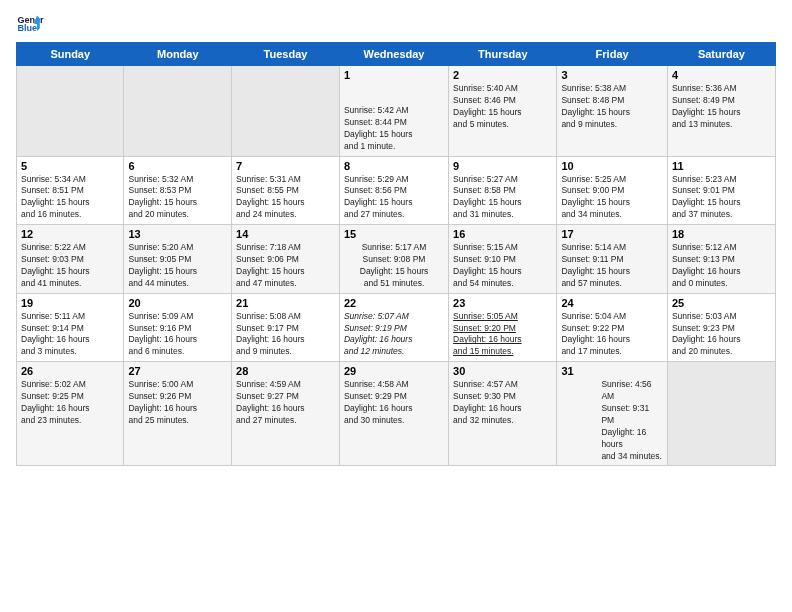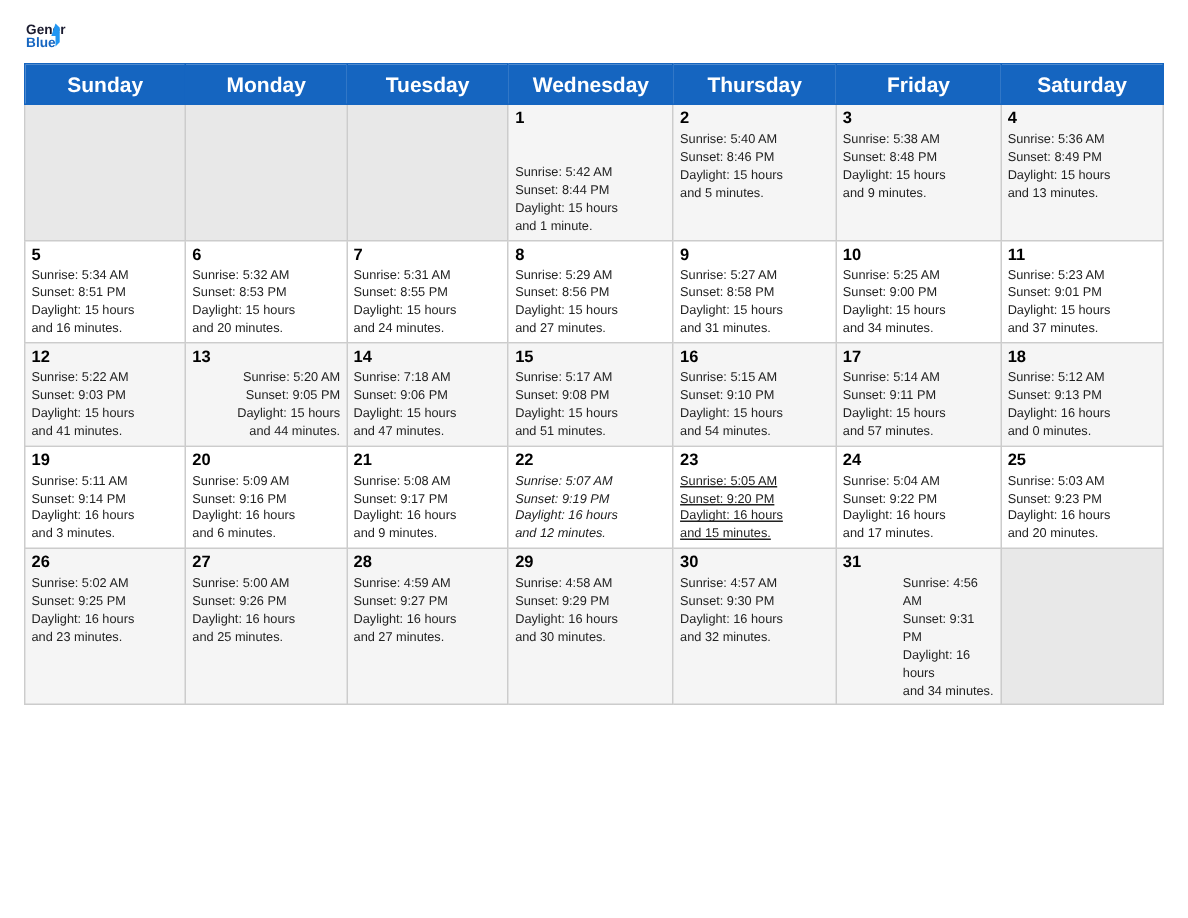--- a/index.html
+++ b/index.html
@@ -44,21 +44,21 @@
     table {
       width: 100%;
       border-collapse: collapse;
       font-size: 9.5px;
     }
     thead tr th {
       background-color: #1565c0;
       color: #fff;
       text-align: center;
       padding: 5px 2px;
-      font-size: 14px;
+      font-size: 11px;
       font-weight: bold;
       border: 1px solid #1565c0;
     }
     tbody tr td {
       border: 1px solid #ccc;
       vertical-align: top;
       padding: 3px 4px;
       width: 113px;
       min-height: 80px;
       background: #fff;
@@ -203,35 +203,35 @@
         <tr>
           <td>
             <span class="day-num">12</span>
             <div class="day-info" style="white-space: pre-line;">Sunrise: 5:22 AM
 Sunset: 9:03 PM
 Daylight: 15 hours
 and 41 minutes.</div>
           </td>
           <td>
             <span class="day-num">13</span>
-            <div class="day-info" style="white-space: pre-line; text-align: right;">Sunrise: 5:20 AM
+            <div class="day-info" style="white-space: pre-line;">Sunrise: 5:20 AM
 Sunset: 9:05 PM
 Daylight: 15 hours
 and 44 minutes.</div>
           </td>
           <td>
             <span class="day-num">14</span>
             <div class="day-info" style="white-space: pre-line;">Sunrise: 7:18 AM
 Sunset: 9:06 PM
 Daylight: 15 hours
 and 47 minutes.</div>
           </td>
           <td>
             <span class="day-num">15</span>
-            <div class="day-info" style="white-space: pre-line;">Sunrise: 5:17 AM
+            <div class="day-info" style="white-space: pre-line; text-align: center;">Sunrise: 5:17 AM
 Sunset: 9:08 PM
 Daylight: 15 hours
 and 51 minutes.</div>
           </td>
           <td>
             <span class="day-num">16</span>
             <div class="day-info" style="white-space: pre-line;">Sunrise: 5:15 AM
 Sunset: 9:10 PM
 Daylight: 15 hours
 and 54 minutes.</div>

